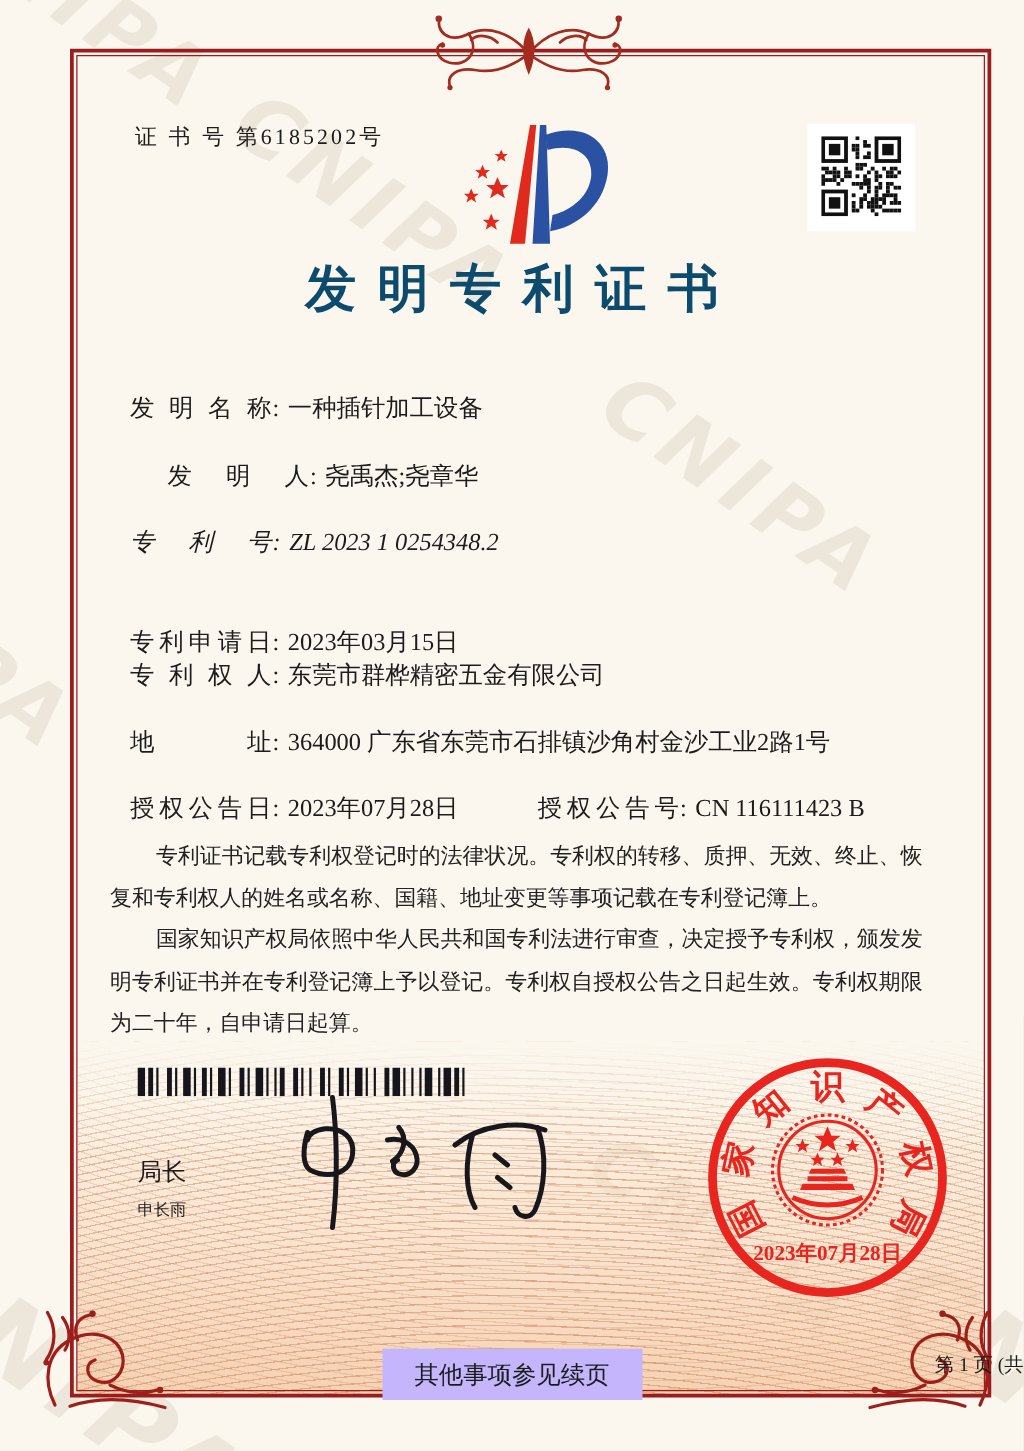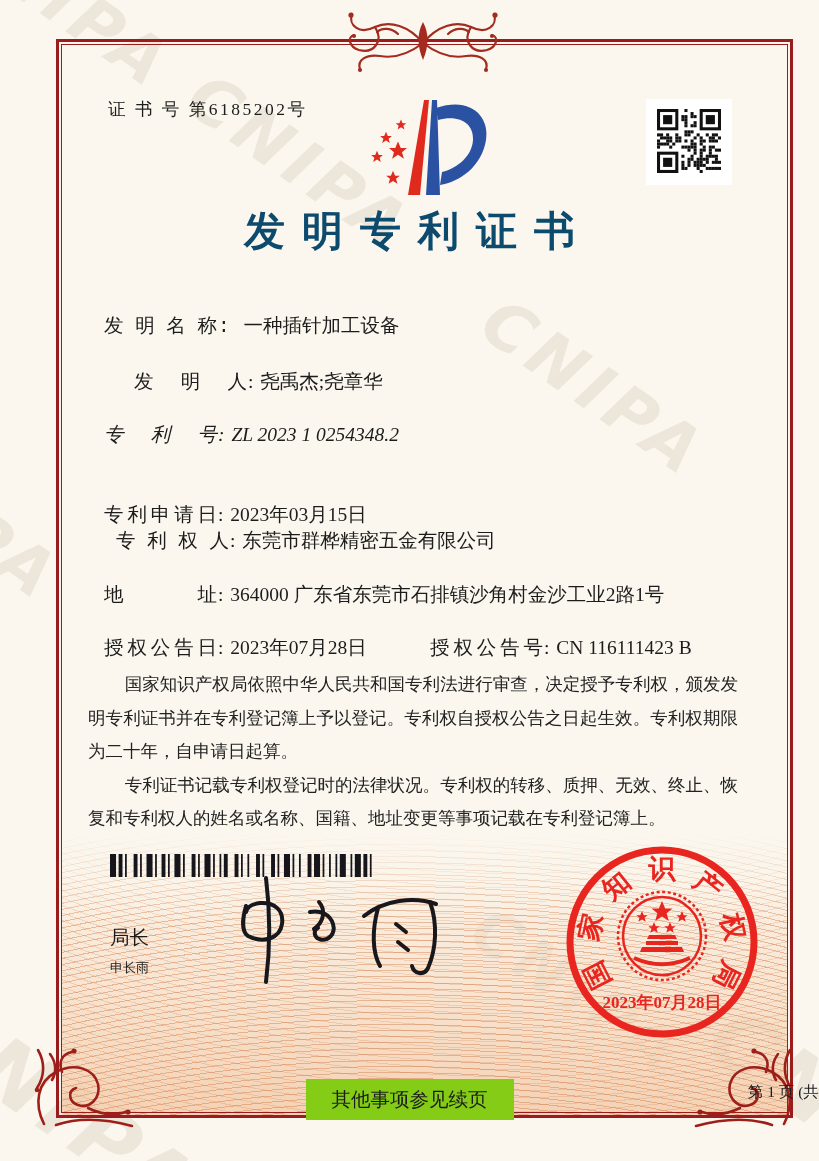--- a/index.html
+++ b/index.html
@@ -35,37 +35,37 @@
   .logo{position:absolute;left:352px;top:92px;z-index:4;}
   .qr-wrap{position:absolute;left:646px;top:99px;width:86px;height:86px;background:#ffffff;z-index:4;}
   .qr-wrap svg{position:absolute;left:11px;top:10px;}
   .title{position:absolute;left:0;top:204px;width:100%;text-align:center;font-size:41px;font-weight:bold;
          letter-spacing:17px;text-indent:17px;color:#0c4a6e;z-index:4;}
   
   .row{position:absolute;left:104px;font-size:19.5px;line-height:27px;z-index:4;white-space:nowrap;}
   .flabel{display:inline-block;width:113px;text-align:justify;text-align-last:justify;vertical-align:top;}
   .fsep{display:inline-block;margin:0 2px 0 1px;}
   .fvalue{display:inline-block;}
-  .r0{top:314px;font-family:Liberation Mono, monospace;} .r1{top:368px;margin-left:30px;} .r2{top:421px;font-style:italic;} .r3{top:474px;margin-top:27px;} .r4{top:527px;margin-left:12px;} .r5{top:581px;} .r6{top:634px;}
+  .r0{top:314px;} .r1{top:368px;margin-left:30px;} .r2{top:421px;font-style:italic;} .r3{top:474px;margin-top:27px;} .r4{top:527px;} .r5{top:581px;} .r6{top:634px;}
   .pair2{position:absolute;left:326px;top:0;}
   
   .paras{position:absolute;left:88px;top:668px;width:650px;font-size:17.5px;line-height:33.5px;z-index:4;
          color:#222;text-align:justify;}
   .paras p{margin:0;text-indent:2.1em;}
   
   .barcode{position:absolute;left:110px;top:854px;z-index:4;}
   .officer-title{position:absolute;left:110px;top:924px;font-size:19.5px;z-index:4;font-family:"Liberation Sans","DejaVu Sans",sans-serif;}
   .officer-name{position:absolute;left:110px;top:959px;font-size:13px;z-index:4;font-family:"Liberation Sans","DejaVu Sans",sans-serif;}
   .signature{position:absolute;left:222px;top:872px;z-index:5;}
   .seal{position:absolute;left:562px;top:842px;z-index:6;}
   .seal-char{font-size:27px;font-weight:bold;fill:#e8251f;text-anchor:middle;dominant-baseline:middle;
              font-family:"Liberation Serif","DejaVu Serif",serif;}
   .seal-date{font-size:17px;font-weight:bold;fill:#e8251f;text-anchor:middle;font-family:"Liberation Serif","DejaVu Serif",serif;}
   .page-num{position:absolute;left:0;top:1082px;width:100%;text-align:right;font-size:15.5px;z-index:4;margin-left:36px;}
-  .cont-note{position:absolute;left:50%;top:1079px;transform:translateX(-50%);background:#84cc16;
+  .cont-note{position:absolute;left:50%;top:1079px;transform:translateX(-50%);background:#c4b5fd;
              padding:7px 26px;font-size:19.5px;z-index:4;white-space:nowrap;font-family:Liberation Serif, serif;}
 </style>
 </head>
 <body>
 
 <div class="page">
 
   <div class="wm wm-a">CNIPA</div>
   <div class="wm wm-b">CNIPA</div>
   <div class="wm wm-c">CNIPA</div>
@@ -302,22 +302,22 @@
   <div class="row r6">
     <span class="flabel">授权公告日</span><span class="fsep">:</span>
     <span class="fvalue">2023年07月28日</span>
     <span class="pair2">
       <span class="flabel">授权公告号</span><span class="fsep">:</span>
       <span class="fvalue">CN 116111423 B</span>
     </span>
   </div>
 
   <div class="paras">
+    <p>专利证书记载专利权登记时的法律状况。专利权的转移、质押、无效、终止、恢复和专利权人的姓名或名称、国籍、地址变更等事项记载在专利登记簿上。</p>
     <p>国家知识产权局依照中华人民共和国专利法进行审查，决定授予专利权，颁发发明专利证书并在专利登记簿上予以登记。专利权自授权公告之日起生效。专利权期限为二十年，自申请日起算。</p>
-    <p>专利证书记载专利权登记时的法律状况。专利权的转移、质押、无效、终止、恢复和专利权人的姓名或名称、国籍、地址变更等事项记载在专利登记簿上。</p>
   </div>
 
   <svg class="barcode" width="262" height="23" viewBox="0 0 262 23">
     <g id="barcode-bars" fill="#15151b">
         <rect x="0.00" y="0" width="6.04" height="23"></rect>
         <rect x="8.59" y="0" width="3.90" height="23"></rect>
         <rect x="15.03" y="0" width="1.75" height="23"></rect>
         <rect x="23.62" y="0" width="3.90" height="23"></rect>
         <rect x="30.07" y="0" width="1.75" height="23"></rect>
         <rect x="36.51" y="0" width="6.04" height="23"></rect>

